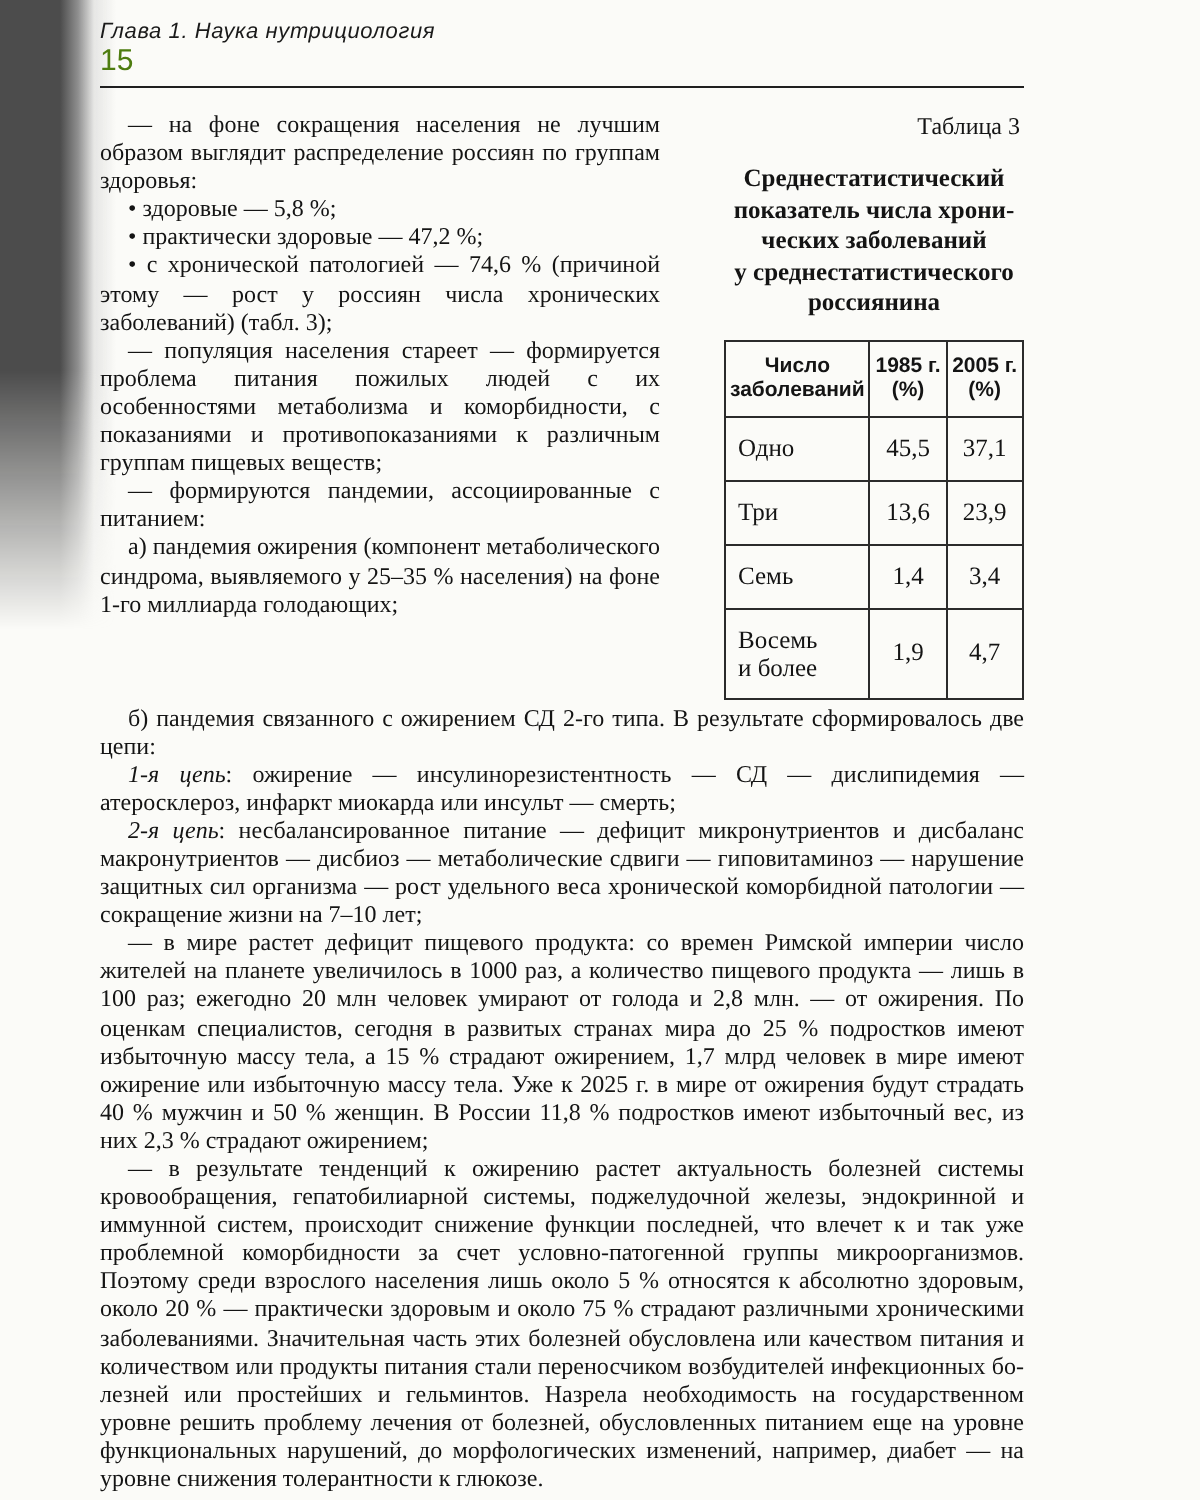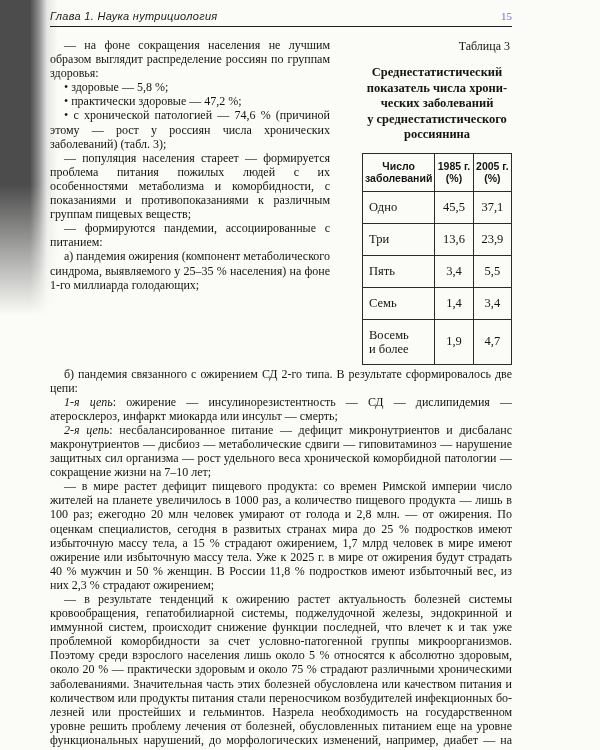--- a/index.html
+++ b/index.html
@@ -16,23 +16,24 @@
       #4c4c4c 0px,#4c4c4c 30px,#8f8f8f 39px,
       rgba(205,205,205,.45) 47px,rgba(250,250,248,0) 58px);
     -webkit-mask-image:linear-gradient(to bottom,#000 0,#000 185px,rgba(0,0,0,0) 315px);
     mask-image:linear-gradient(to bottom,#000 0,#000 185px,rgba(0,0,0,0) 315px);
   }
   .page{position:absolute;left:50px;top:10px;width:462px;}
   .page-header{
     display:flex;justify-content:space-between;align-items:baseline;
     border-bottom:1.5px solid #1f1f1f;padding-bottom:4px;
     font-family:"Liberation Sans","DejaVu Sans",sans-serif;
+    flex-direction:column;
   }
   .chapter{font-style:italic;font-size:11px;letter-spacing:.3px;color:#1a1a1a;}
-  .pagenum{font-size:11px;color:#8b5cf6;font-family:Liberation Serif, serif;}
+  .pagenum{font-size:15px;color:#4d7c0f;}
   .two-col{display:flex;margin-top:11px;gap:20px;}
   .col-left{flex:0 0 280px;width:280px;}
   .col-right{flex:1;padding-left:12px;}
   .para{
     margin:0;font-size:12px;line-height:14.1px;
     text-align:justify;text-indent:14px;
     hyphens:manual;-webkit-hyphens:manual;
   }
   .para i{font-style:italic;}
   .full-text{margin-top:2px;}
@@ -107,25 +108,20 @@
               <td class="label">Одно</td>
               <td class="num">45,5</td>
               <td class="num">37,1</td>
             </tr>
             <tr>
               <td class="label">Три</td>
               <td class="num">13,6</td>
               <td class="num">23,9</td>
             </tr>
             <tr>
-              <td class="label">Пять</td>
-              <td class="num">3,4</td>
-              <td class="num">5,5</td>
-            </tr>
-            <tr>
               <td class="label">Семь</td>
               <td class="num">1,4</td>
               <td class="num">3,4</td>
             </tr>
             <tr>
               <td class="label">Восемь
 и более</td>
               <td class="num">1,9</td>
               <td class="num">4,7</td>
             </tr>

